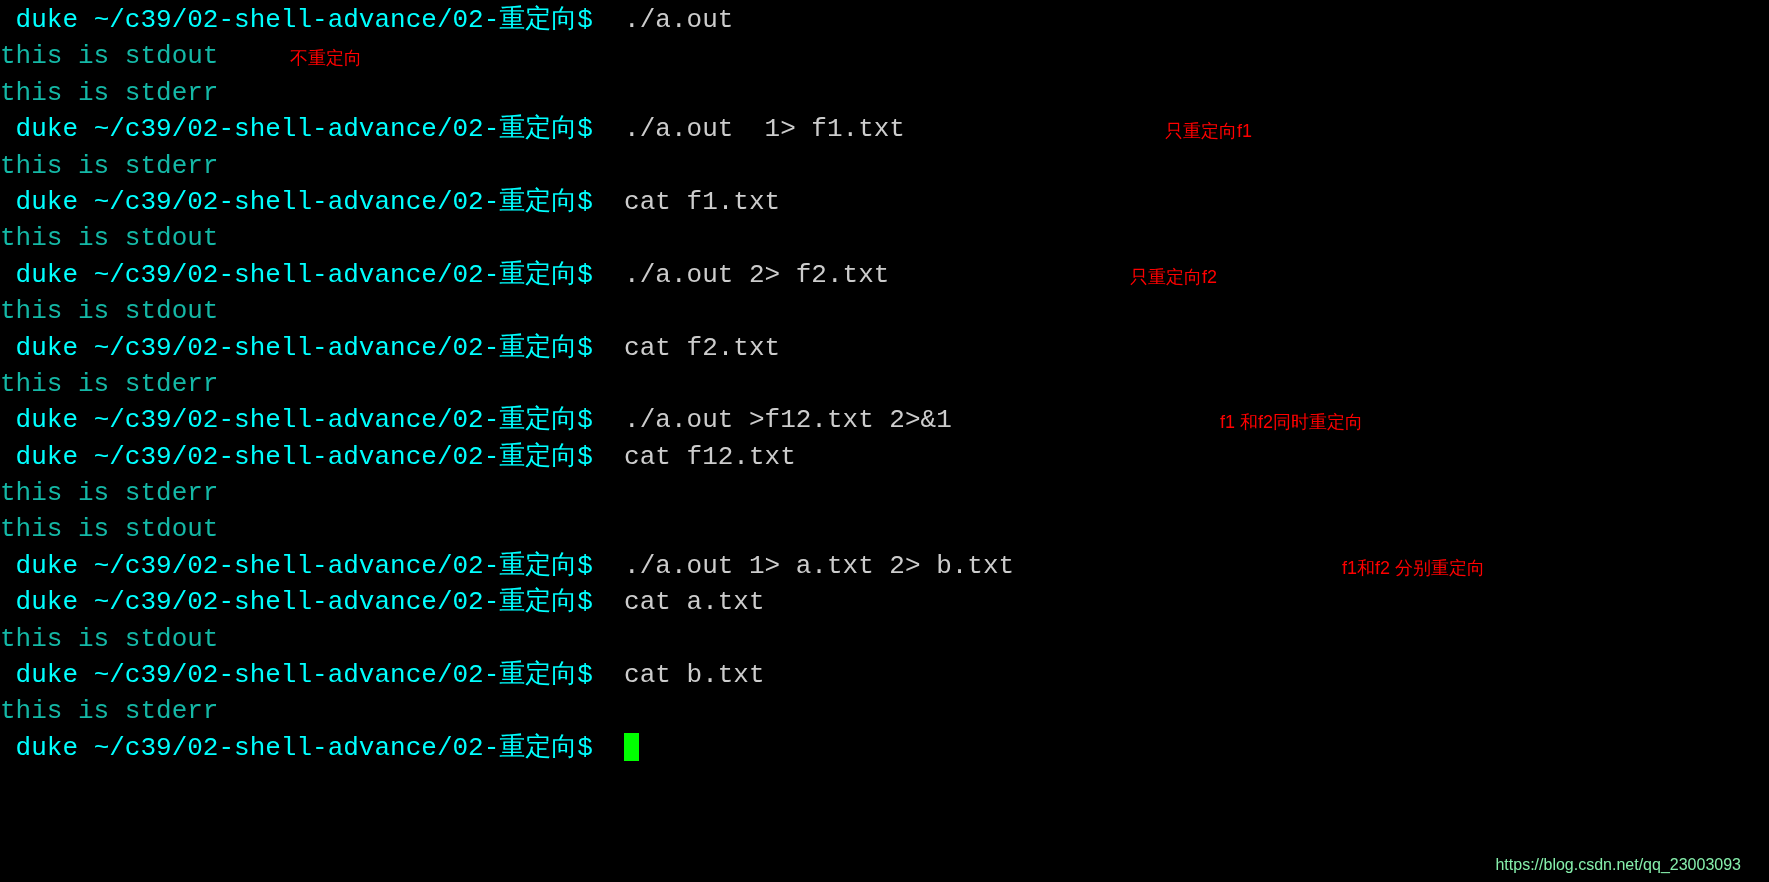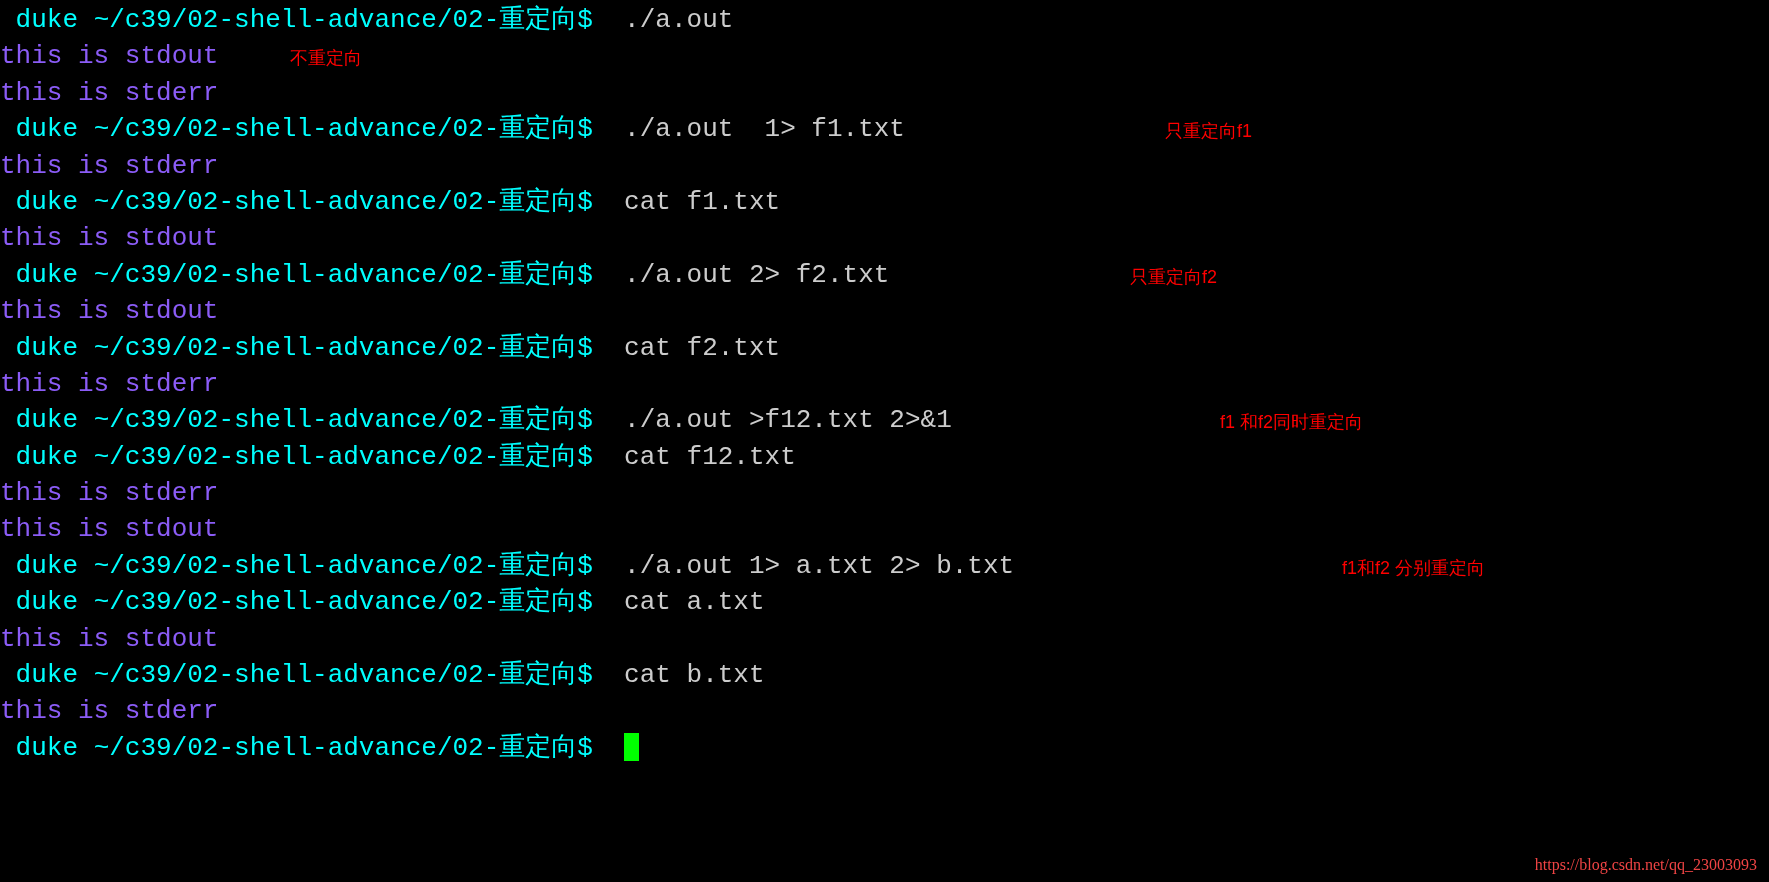--- a/index.html
+++ b/index.html
@@ -20,42 +20,42 @@
   }
   .line {
     display: block;
     min-height: 36px;
     position: relative;
   }
   .prompt-user { color: #00ffff; }
   .prompt-path { color: #00ffff; }
   .prompt-dollar { color: #00ffff; }
   .cmd { color: #cccccc; }
-  .output { color: #8b5cf6; margin-top: 17px; }
+  .output { color: #14b8a6; margin-top: 17px; }
   .annotation {
     color: #ff0000;
     font-size: 18px;
     position: absolute;
     font-family: Liberation Sans, sans-serif;
   }
   .cursor {
     display: inline-block;
     width: 15px;
     height: 28px;
     background: #00ff00;
     vertical-align: text-bottom;
     margin-bottom: 2px;
   }
   .watermark {
     position: absolute;
     bottom: 6px;
-    right: 12px;
+    right: 28px;
     font-size: 16px;
-    color: #ef4444;
-    font-family: Liberation Serif, serif;
+    color: #86efac;
+    font-family: Liberation Sans, sans-serif;
   }
 </style>
 </head>
 <body>
 
 <div class="terminal" id="terminal"><div class="line"><span class="prompt-user"> duke </span><span class="prompt-path">~/c39/02-shell-advance/02-重定向</span><span class="prompt-dollar">$ </span><span class="cmd"> ./a.out</span></div><div class="line"><span class="output">this is stdout</span><span class="annotation" style="left: 290px; top: 8px;">不重定向</span></div><div class="line"><span class="output">this is stderr</span></div><div class="line"><span class="prompt-user"> duke </span><span class="prompt-path">~/c39/02-shell-advance/02-重定向</span><span class="prompt-dollar">$ </span><span class="cmd"> ./a.out  1&gt; f1.txt</span><span class="annotation" style="left: 1165px; top: 8px;">只重定向f1</span></div><div class="line"><span class="output">this is stderr</span></div><div class="line"><span class="prompt-user"> duke </span><span class="prompt-path">~/c39/02-shell-advance/02-重定向</span><span class="prompt-dollar">$ </span><span class="cmd"> cat f1.txt</span></div><div class="line"><span class="output">this is stdout</span></div><div class="line"><span class="prompt-user"> duke </span><span class="prompt-path">~/c39/02-shell-advance/02-重定向</span><span class="prompt-dollar">$ </span><span class="cmd"> ./a.out 2&gt; f2.txt</span><span class="annotation" style="left: 1130px; top: 8px;">只重定向f2</span></div><div class="line"><span class="output">this is stdout</span></div><div class="line"><span class="prompt-user"> duke </span><span class="prompt-path">~/c39/02-shell-advance/02-重定向</span><span class="prompt-dollar">$ </span><span class="cmd"> cat f2.txt</span></div><div class="line"><span class="output">this is stderr</span></div><div class="line"><span class="prompt-user"> duke </span><span class="prompt-path">~/c39/02-shell-advance/02-重定向</span><span class="prompt-dollar">$ </span><span class="cmd"> ./a.out &gt;f12.txt 2&gt;&amp;1</span><span class="annotation" style="left: 1220px; top: 8px;">f1 和f2同时重定向</span></div><div class="line"><span class="prompt-user"> duke </span><span class="prompt-path">~/c39/02-shell-advance/02-重定向</span><span class="prompt-dollar">$ </span><span class="cmd"> cat f12.txt</span></div><div class="line"><span class="output">this is stderr</span></div><div class="line"><span class="output">this is stdout</span></div><div class="line"><span class="prompt-user"> duke </span><span class="prompt-path">~/c39/02-shell-advance/02-重定向</span><span class="prompt-dollar">$ </span><span class="cmd"> ./a.out 1&gt; a.txt 2&gt; b.txt</span><span class="annotation" style="left: 1342px; top: 8px;">f1和f2 分别重定向</span></div><div class="line"><span class="prompt-user"> duke </span><span class="prompt-path">~/c39/02-shell-advance/02-重定向</span><span class="prompt-dollar">$ </span><span class="cmd"> cat a.txt</span></div><div class="line"><span class="output">this is stdout</span></div><div class="line"><span class="prompt-user"> duke </span><span class="prompt-path">~/c39/02-shell-advance/02-重定向</span><span class="prompt-dollar">$ </span><span class="cmd"> cat b.txt</span></div><div class="line"><span class="output">this is stderr</span></div><div class="line"><span class="prompt-user"> duke </span><span class="prompt-path">~/c39/02-shell-advance/02-重定向</span><span class="prompt-dollar">$ </span><span class="cmd"> </span><span class="cursor"></span></div></div>
 
 <div class="watermark">https://blog.csdn.net/qq_23003093</div>
 
 </body></html>

